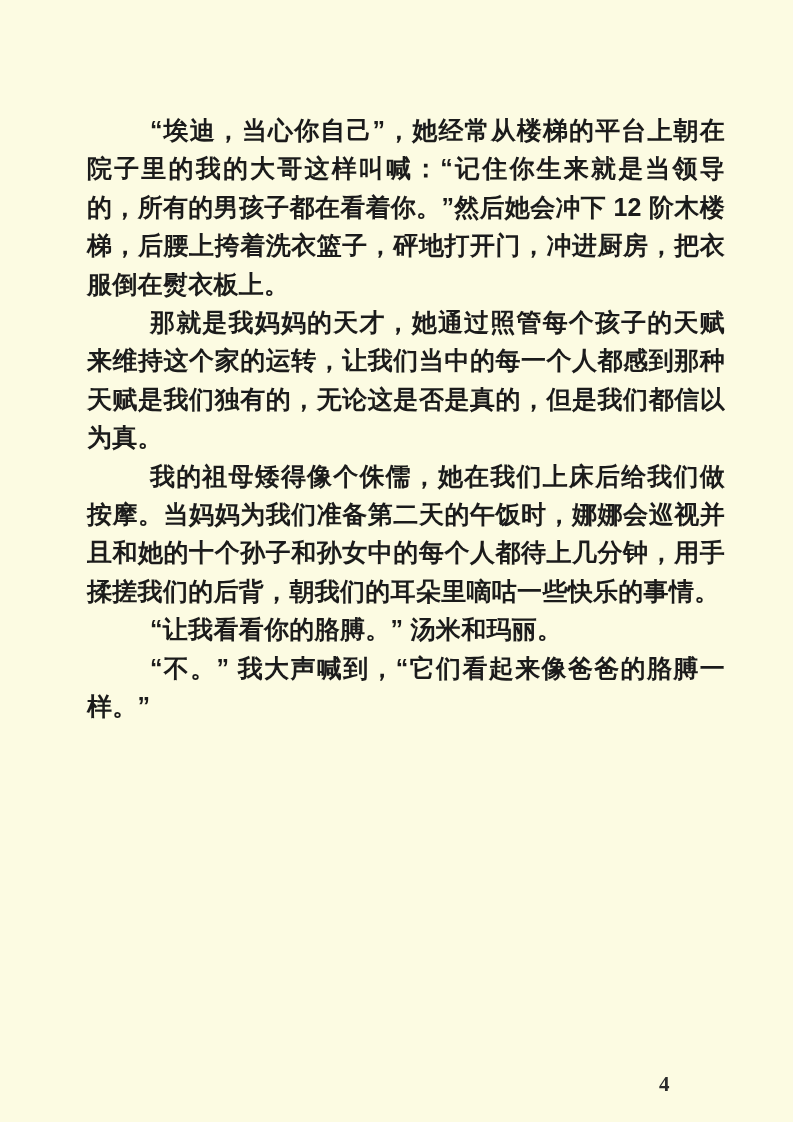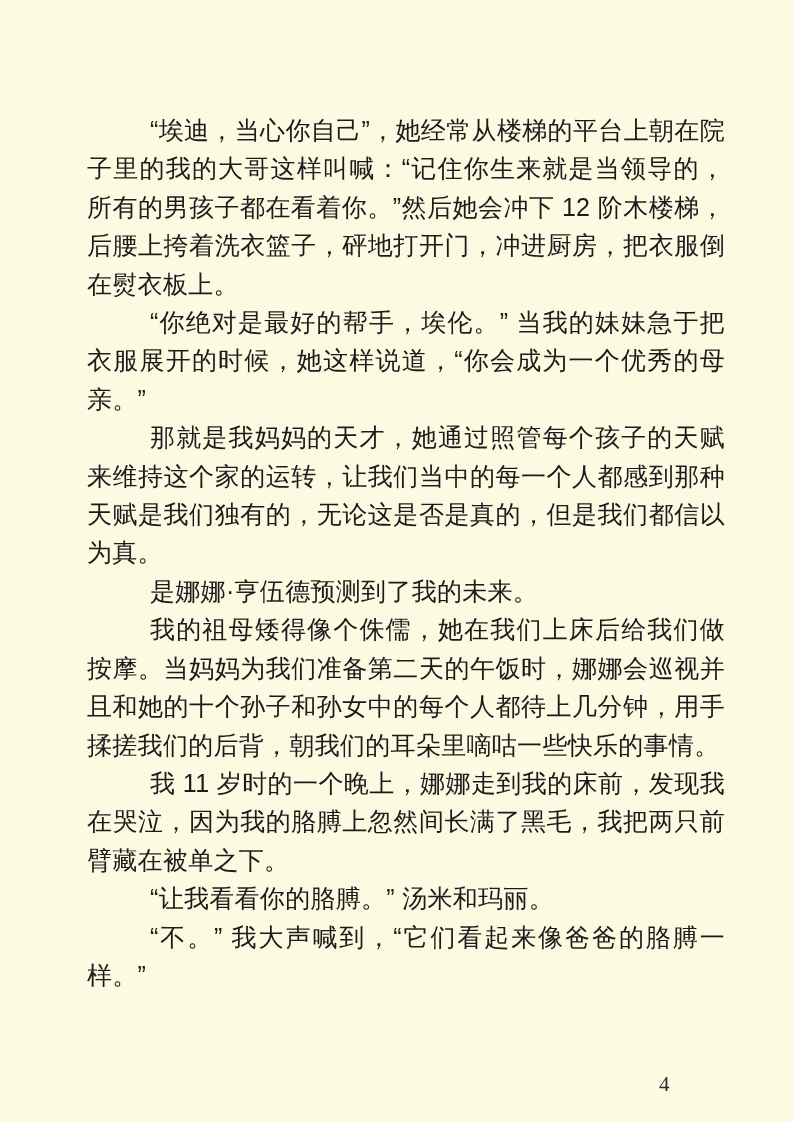--- a/index.html
+++ b/index.html
@@ -10,20 +10,21 @@
       width: 793px;
       height: 1122px;
       position: relative;
       overflow: hidden;
       background: #FCFBE2;
       font-family: "Liberation Sans", "DejaVu Sans", sans-serif;
     }
     .page {
       position: absolute;
       inset: 0;
+      font-weight: bold;
     }
     .text-block {
       position: absolute;
       left: 87px;
       top: 111px;
       width: 638px;
       color: #1B1B1B;
       font-size: 25px;
       line-height: 38.4px;
       text-align: justify;
@@ -42,23 +43,20 @@
       font-size: 21px;
       color: #2B2B2B;
     }
   </style>
 </head>
 <body style="background: rgb(252, 251, 226);">
 
 <main class="page">
   <article class="text-block">
     <p>“埃迪，当心你自己”，她经常从楼梯的平台上朝在院子里的我的大哥这样叫喊：“记住你生来就是当领导的，所有的男孩子都在看着你。”然后她会冲下 12 阶木楼梯，后腰上挎着洗衣篮子，砰地打开门，冲进厨房，把衣服倒在熨衣板上。</p>
-    <p>“你绝对是最好的帮手，埃伦。” 当我的妹妹急于把衣服展开的时候，她这样说道，“你会成为一个优秀的母亲。”</p>
     <p>那就是我妈妈的天才，她通过照管每个孩子的天赋来维持这个家的运转，让我们当中的每一个人都感到那种天赋是我们独有的，无论这是否是真的，但是我们都信以为真。</p>
-    <p>是娜娜·亨伍德预测到了我的未来。</p>
     <p>我的祖母矮得像个侏儒，她在我们上床后给我们做按摩。当妈妈为我们准备第二天的午饭时，娜娜会巡视并且和她的十个孙子和孙女中的每个人都待上几分钟，用手揉搓我们的后背，朝我们的耳朵里嘀咕一些快乐的事情。</p>
-    <p>我 11 岁时的一个晚上，娜娜走到我的床前，发现我在哭泣，因为我的胳膊上忽然间长满了黑毛，我把两只前臂藏在被单之下。</p>
     <p>“让我看看你的胳膊。” 汤米和玛丽。</p>
     <p>“不。” 我大声喊到，“它们看起来像爸爸的胳膊一样。”</p>
 
   </article>
   <div class="page-number">4</div>
 </main>
 
 </body></html>

